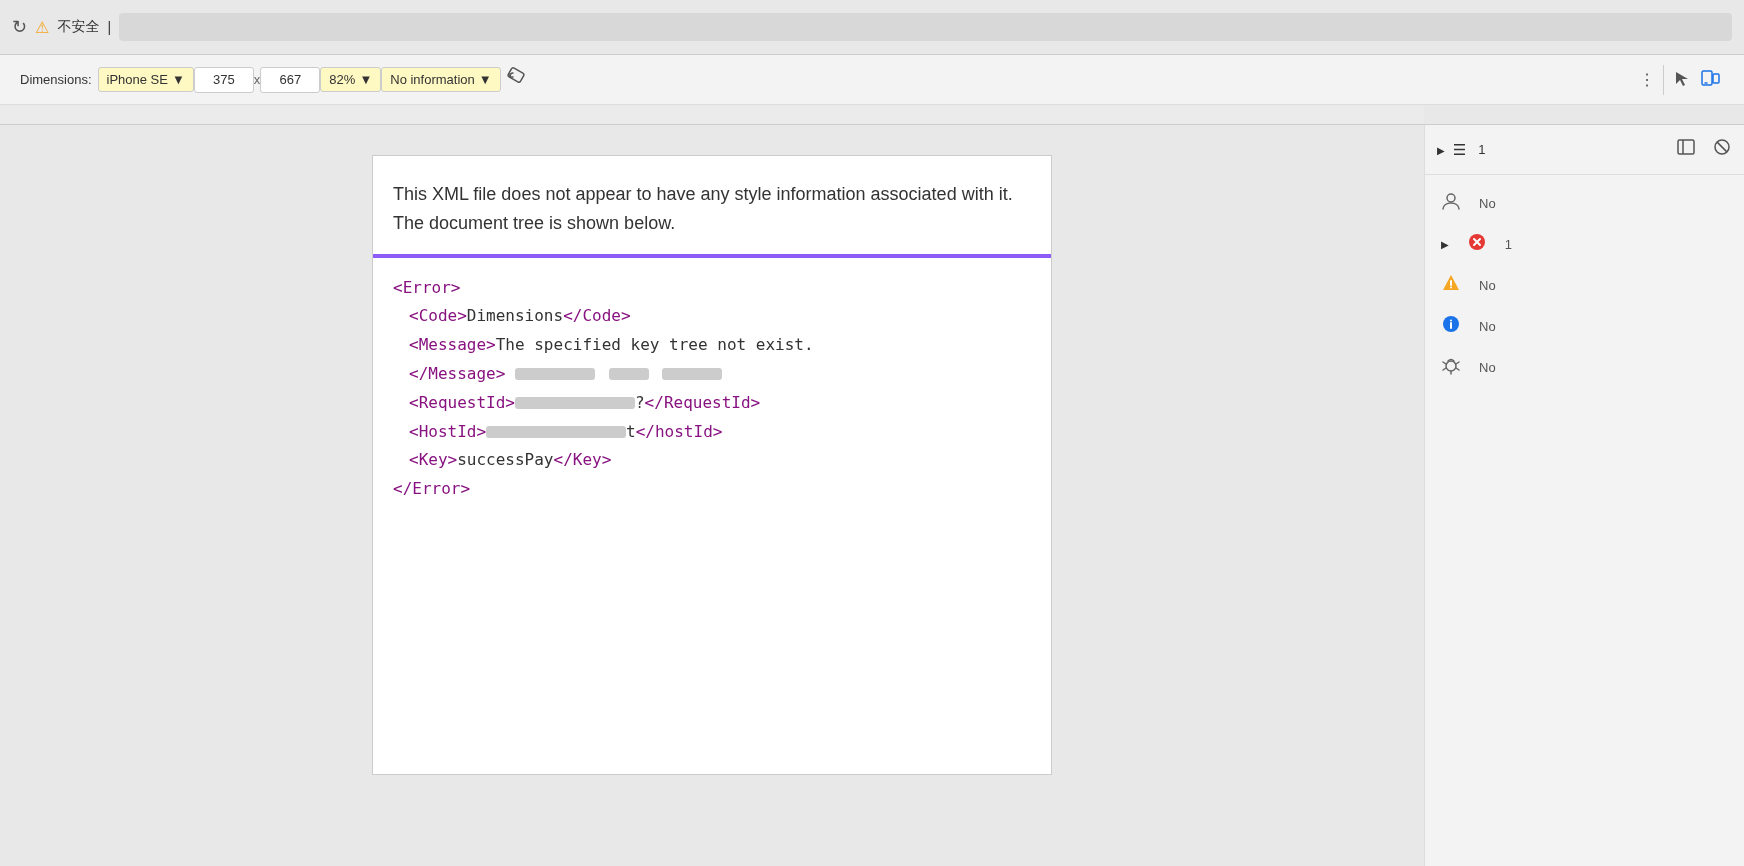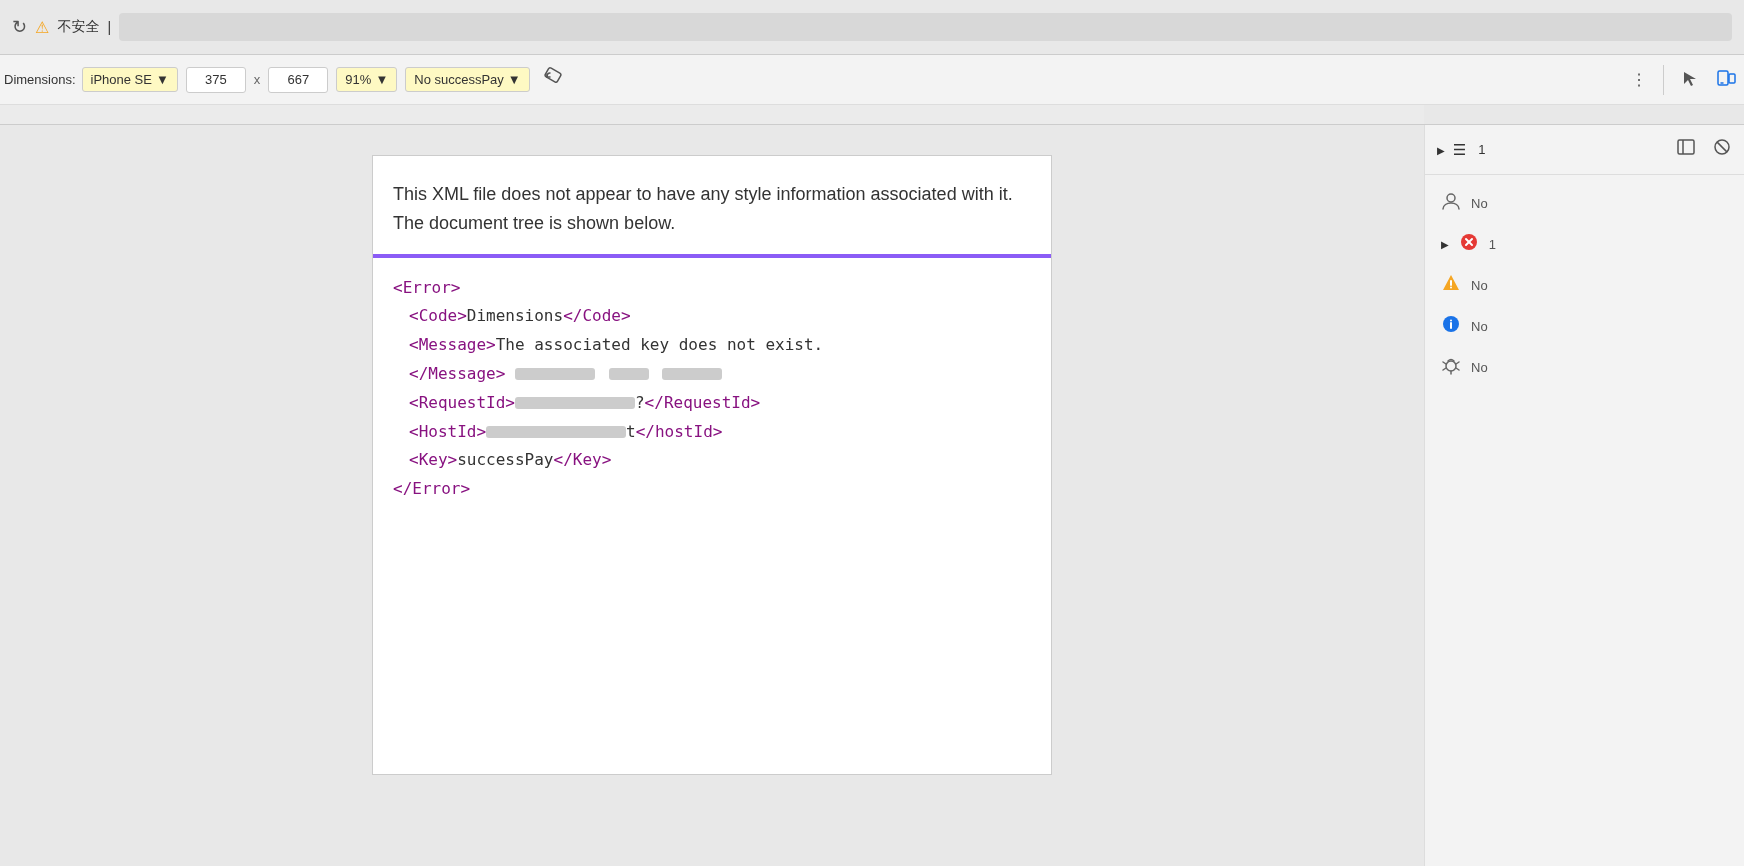--- a/index.html
+++ b/index.html
@@ -6,21 +6,21 @@
     body { font-family: -apple-system, BlinkMacSystemFont, 'Segoe UI', Arial, sans-serif; background: #f0f0f0; width: 1744px; height: 866px; overflow: hidden; }
 
     
     .browser-chrome { background: #e8e8e8; height: 55px; display: flex; align-items: center; padding: 0 12px; gap: 8px; border-bottom: 1px solid #ccc; }
     .reload-btn { font-size: 18px; color: #555; cursor: pointer; }
     .warning-icon { color: #f5a623; font-size: 16px; }
     .insecure-label { font-size: 14px; color: #333; }
     .url-bar { flex: 1; height: 28px; background: #d8d8d8; border-radius: 4px; }
 
     
-    .devtools-toolbar { background: #f3f3f3; height: 50px; display: flex; align-items: center; padding: 0 4px; gap: 8px; border-bottom: 1px solid #ddd; }
+    .devtools-toolbar { background: #f3f3f3; height: 50px; display: flex; align-items: center; padding: 0 20px; gap: 0; border-bottom: 1px solid #ddd; }
     .toolbar-group { display: flex; align-items: center; gap: 6px; }
     .toolbar-label { font-size: 13px; color: #333; }
     .toolbar-select { display: flex; align-items: center; gap: 4px; font-size: 13px; color: #333; cursor: pointer; padding: 4px 8px; border: 1px solid #ccc; border-radius: 3px; background: #fef9c3; }
     .toolbar-input { width: 60px; height: 26px; border: 1px solid #ccc; border-radius: 3px; text-align: center; font-size: 13px; background: white; color: #333; }
     .toolbar-x { font-size: 13px; color: #666; }
     .toolbar-separator { width: 1px; height: 30px; background: #ccc; margin: 0 4px; }
     .toolbar-icon-btn { font-size: 16px; color: #555; cursor: pointer; padding: 4px; }
     .toolbar-spacer { flex: 1; }
 
     
@@ -40,21 +40,21 @@
     .xml-text { color: #333; }
     .xml-blurred { display: inline-block; background: #ccc; height: 12px; border-radius: 3px; vertical-align: middle; }
     .xml-line { display: block; }
     .indent1 { padding-left: 16px; }
 
     
     .side-panel { width: 320px; background: #f3f3f3; border-left: 1px solid #ddd; display: flex; flex-direction: column; }
     .side-panel-top { height: 50px; display: flex; align-items: center; padding: 0 12px; gap: 8px; border-bottom: 1px solid #ddd; }
     .side-counter { font-size: 13px; color: #333; margin-left: 4px; }
     .side-panel-items { padding: 8px 0; }
-    .side-panel-item { display: flex; align-items: center; gap: 10px; padding: 8px 16px; }
+    .side-panel-item { display: flex; align-items: center; gap: 18px; padding: 8px 16px; }
     .side-icon { font-size: 18px; }
     .side-icon-user { color: #666; }
     .side-icon-error { color: #e53935; }
     .side-icon-warning { color: #f5a623; }
     .side-icon-info { color: #1a73e8; }
     .side-icon-debug { color: #666; }
     .side-item-text { font-size: 13px; color: #555; }
     .arrow-right::before { content: '▶'; font-size: 10px; }
   </style>
 </head>
@@ -73,25 +73,25 @@
     <span class="toolbar-label">Dimensions:</span>
     <div class="toolbar-select">
       <span>iPhone SE</span>
       <span>▼</span>
     </div>
   </div>
   <input class="toolbar-input" type="text" value="375" style="">
   <span class="toolbar-x">x</span>
   <input class="toolbar-input" type="text" value="667" style="">
   <div class="toolbar-select">
-    <span>91%</span>
+    <span>82%</span>
     <span>▼</span>
   </div>
   <div class="toolbar-select">
-    <span>No successPay</span>
+    <span>No information</span>
     <span>▼</span>
   </div>
   <span class="toolbar-icon-btn">
     <svg width="22" height="22" viewBox="0 0 22 22" fill="none" xmlns="http://www.w3.org/2000/svg">
       <rect x="4" y="3" width="14" height="10" rx="2" stroke="#555" stroke-width="1.5" fill="none" transform="rotate(30 11 8)"></rect>
       <path d="M8 6 Q5 6 5 10" stroke="#555" stroke-width="1.5" fill="none" stroke-linecap="round"></path>
       <path d="M5 7 L5 10 L8 10" stroke="#555" stroke-width="1.5" fill="none" stroke-linecap="round" stroke-linejoin="round"></path>
     </svg>
   </span>
   <div class="toolbar-spacer"></div>
@@ -124,21 +124,21 @@
       <div class="xml-message">This XML file does not appear to have any style information associated with it. The document tree is shown below.</div>
 
       <div class="xml-tree">
         <span class="xml-line">
           <span class="xml-tag">&lt;Error&gt;</span>
         </span>
         <span class="xml-line indent1">
           <span class="xml-tag">&lt;Code&gt;</span><span class="xml-text">Dimensions</span><span class="xml-tag">&lt;/Code&gt;</span>
         </span>
         <span class="xml-line indent1">
-          <span class="xml-tag">&lt;Message&gt;</span><span class="xml-text">The associated key does not exist.</span>
+          <span class="xml-tag">&lt;Message&gt;</span><span class="xml-text">The specified key tree not exist.</span>
         </span>
         <span class="xml-line indent1">
           <span class="xml-tag">&lt;/Message&gt;</span>
           <span class="xml-blurred" style="width:80px;"></span>
           <span class="xml-blurred" style="width:40px; margin-left:4px;"></span>
           <span class="xml-blurred" style="width:60px; margin-left:4px;"></span>
         </span>
         <span class="xml-line indent1">
           <span class="xml-tag">&lt;RequestId&gt;</span><span class="xml-blurred" style="width:120px;"></span><span class="xml-text">?</span><span class="xml-tag">&lt;/RequestId&gt;</span>
         </span>

